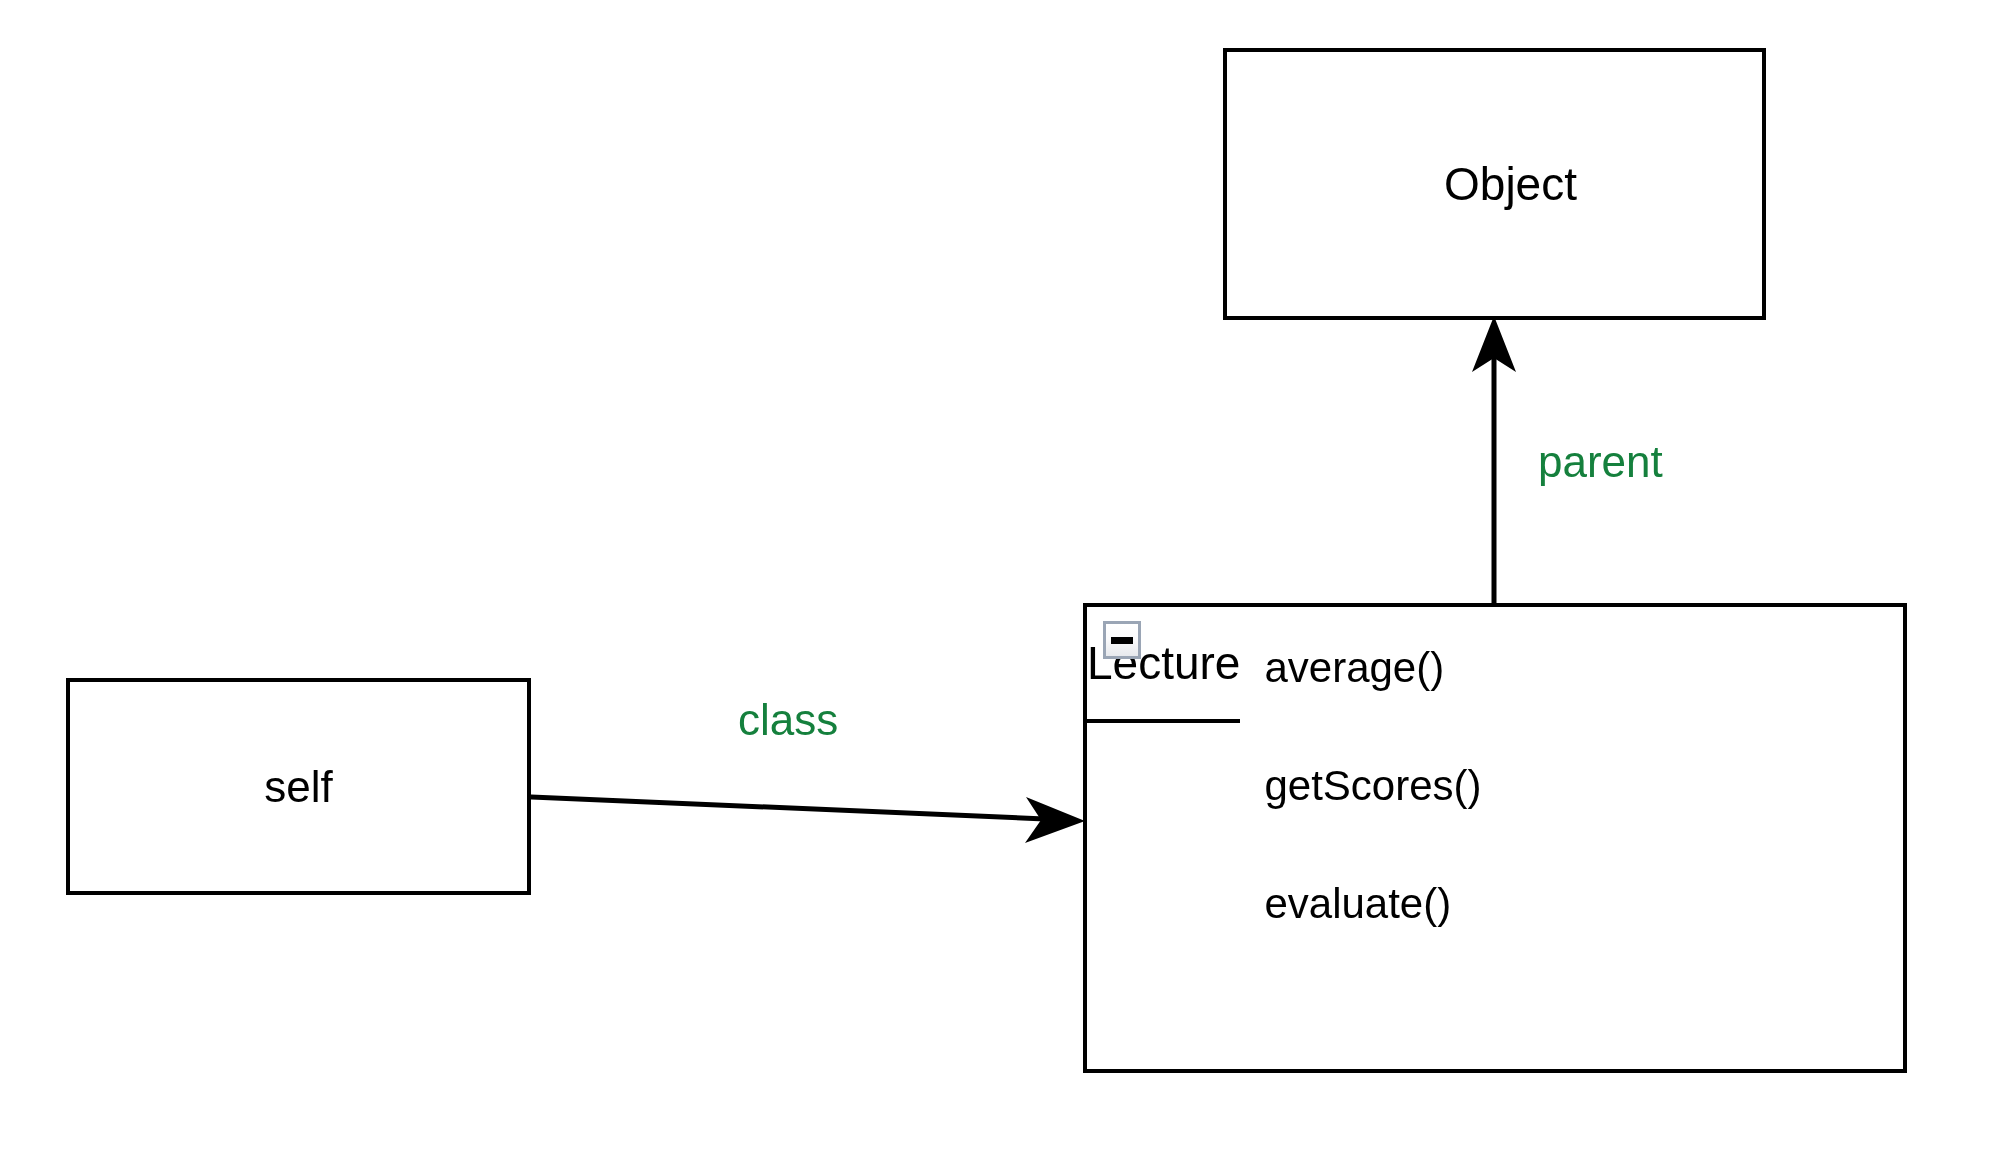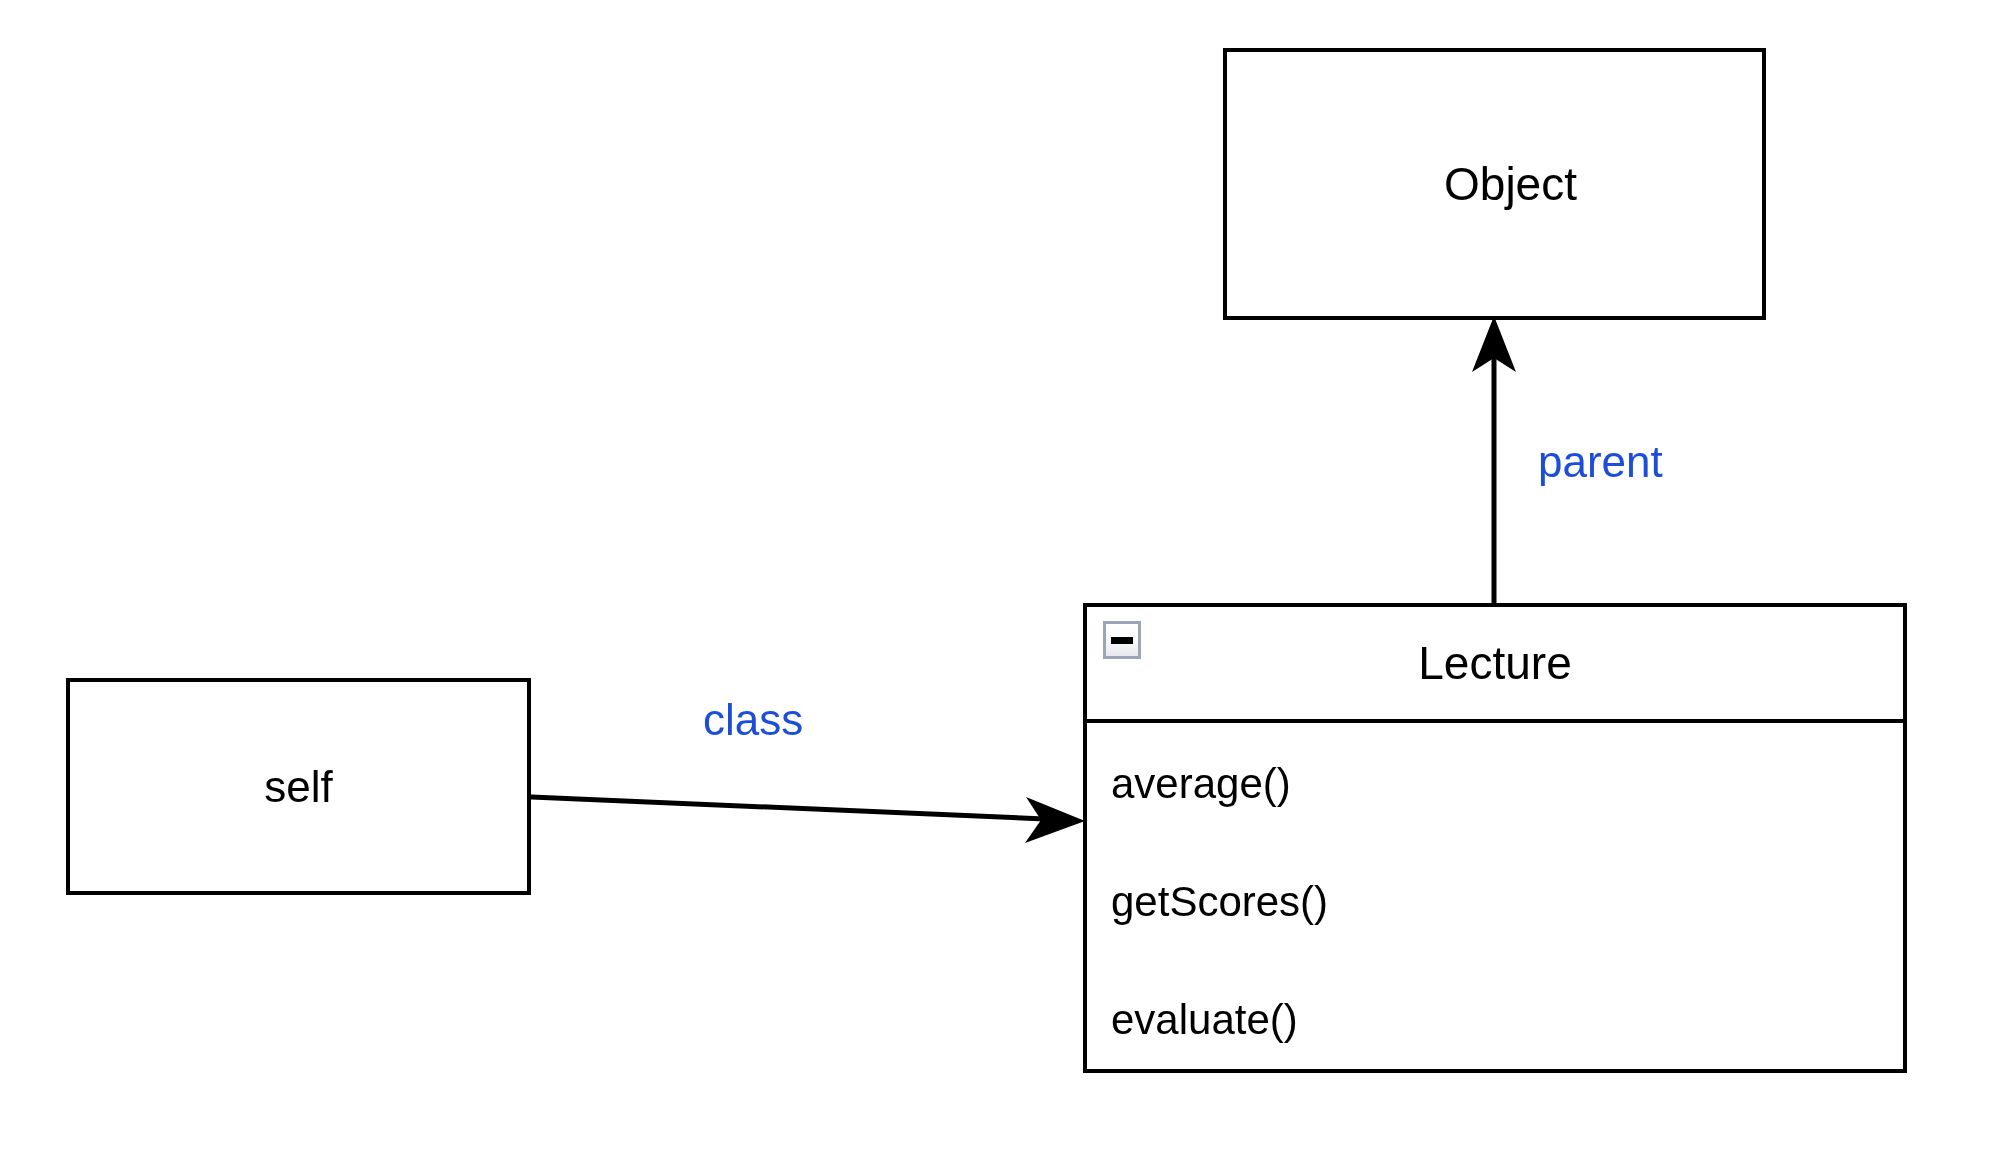--- a/index.html
+++ b/index.html
@@ -60,21 +60,21 @@
     white-space: nowrap;
   }
 
   
   #lecture-box {
     left: 1083px;
     top: 603px;
     width: 824px;
     height: 470px;
     display: flex;
-    flex-direction: column;
+    flex-direction: row;
   }
   #lecture-header {
     position: relative;
     height: 112px;
     flex: 0 0 112px;
     border-bottom: 4px solid #000000;
     display: flex;
     align-items: center;
     justify-content: center;
   }
@@ -129,26 +129,26 @@
     top: 0;
     width: 2000px;
     height: 1154px;
     pointer-events: none;
   }
 
   
   .edge-label {
     position: absolute;
     font-size: 44px;
-    color: #1d4ed8;
+    color: #15803d;
     line-height: 1;
     white-space: nowrap;
     text-align: center;
   }
-  #label-class  { left: 703px;  top: 698px; }
+  #label-class  { left: 738px;  top: 698px; }
   #label-parent { left: 1538px; top: 440px; }
 </style>
 </head>
 <body>
 
 <div id="canvas">
 
   <svg id="connectors" viewBox="0 0 2000 1154" width="2000" height="1154">
 
     <g>

